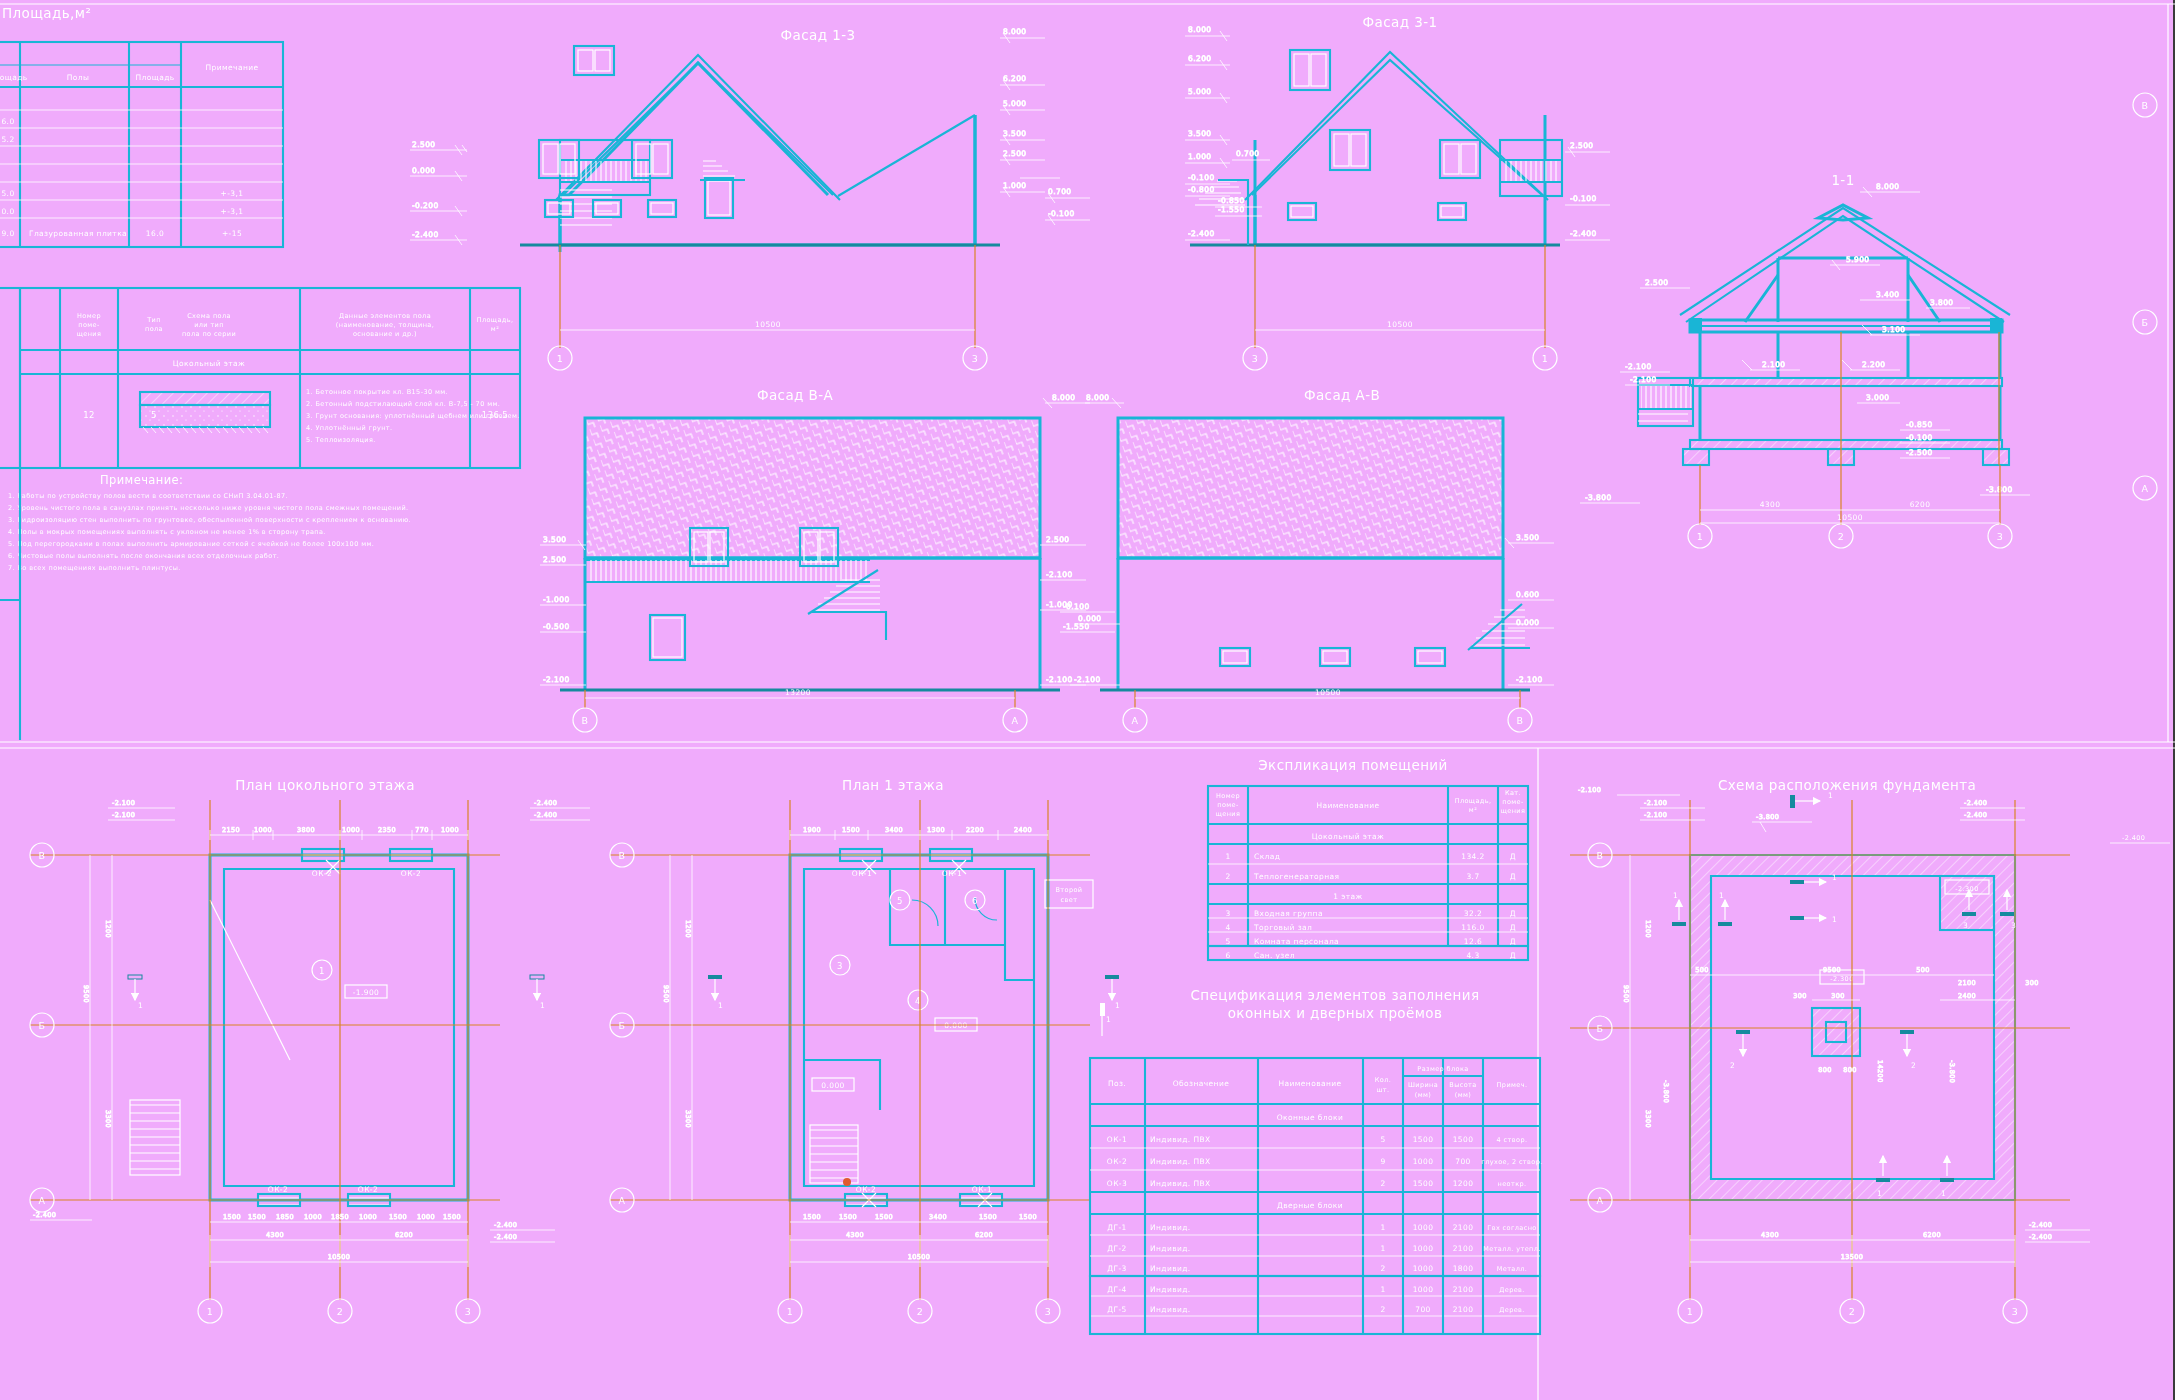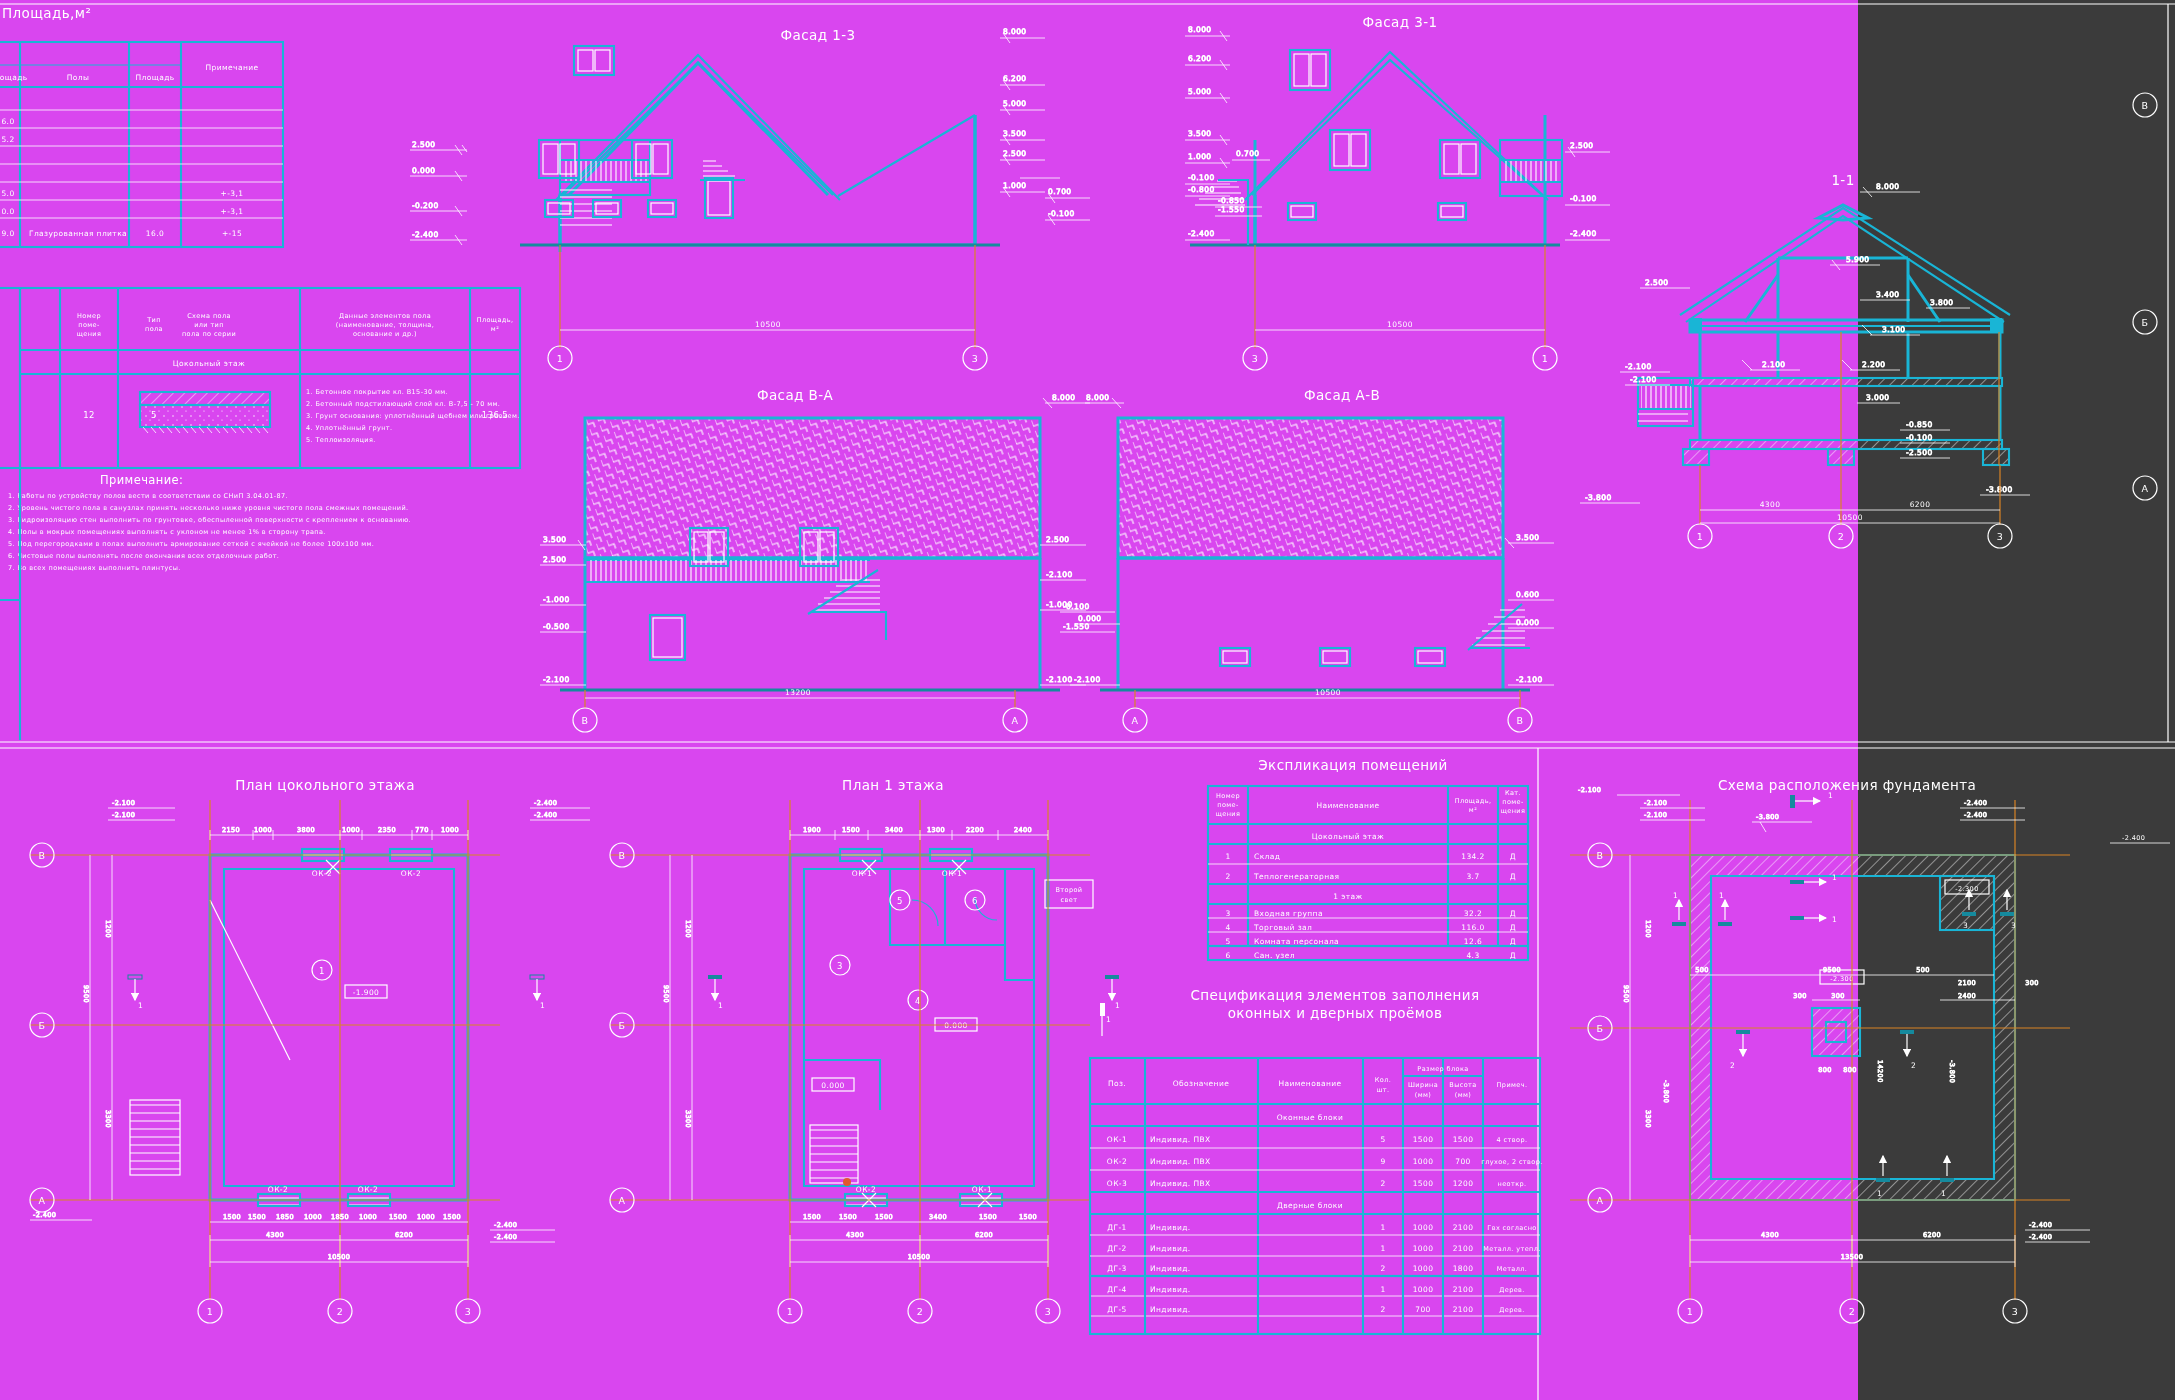--- a/index.html
+++ b/index.html
@@ -3,22 +3,22 @@
 <meta charset="utf-8">
 <style>
   * { box-sizing: border-box; margin:0; padding:0; }
   html,body {
     width:2175px; height:1400px;
     background:#3b3b3b;
     font-family:"DejaVu Sans", sans-serif;
     overflow:hidden;
   }
   #cad {
-    position:relative; width:1858px; height:1400px;
-    background:#d946ef;
+    position:relative; width:2173px; height:1400px;
+    background:#f0abfc;
   }
   svg { position:absolute; top:0; left:0; width:2175px; height:1400px; overflow:visible; }
 
   
   .cy   { stroke:#19b5d6; fill:none; }      
   .cyf  { fill:#19b5d6; stroke:none; }
   .wh   { stroke:#ffffff; fill:none; }
   .og   { stroke:#d98425; fill:none; }      
   .tl   { stroke:#158a9e; fill:none; }      
 

